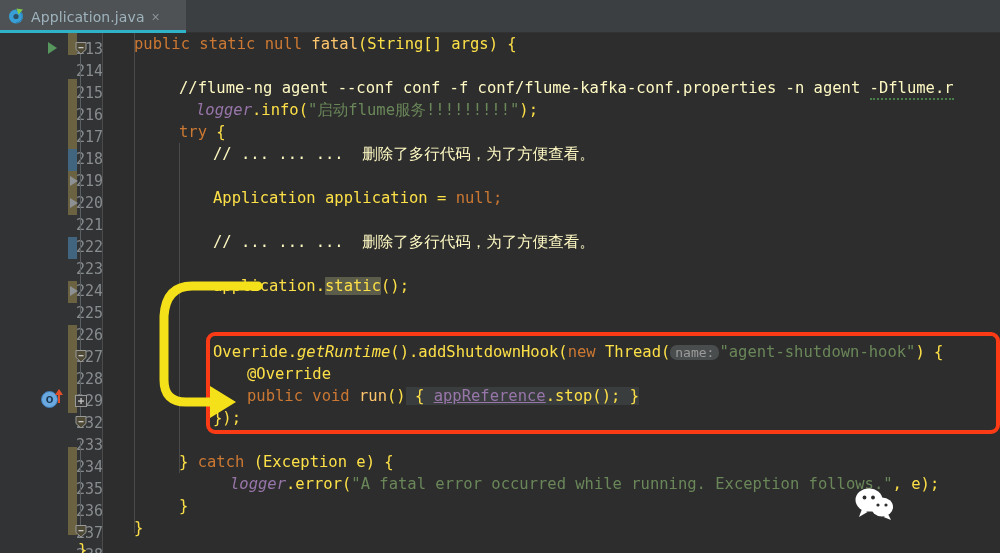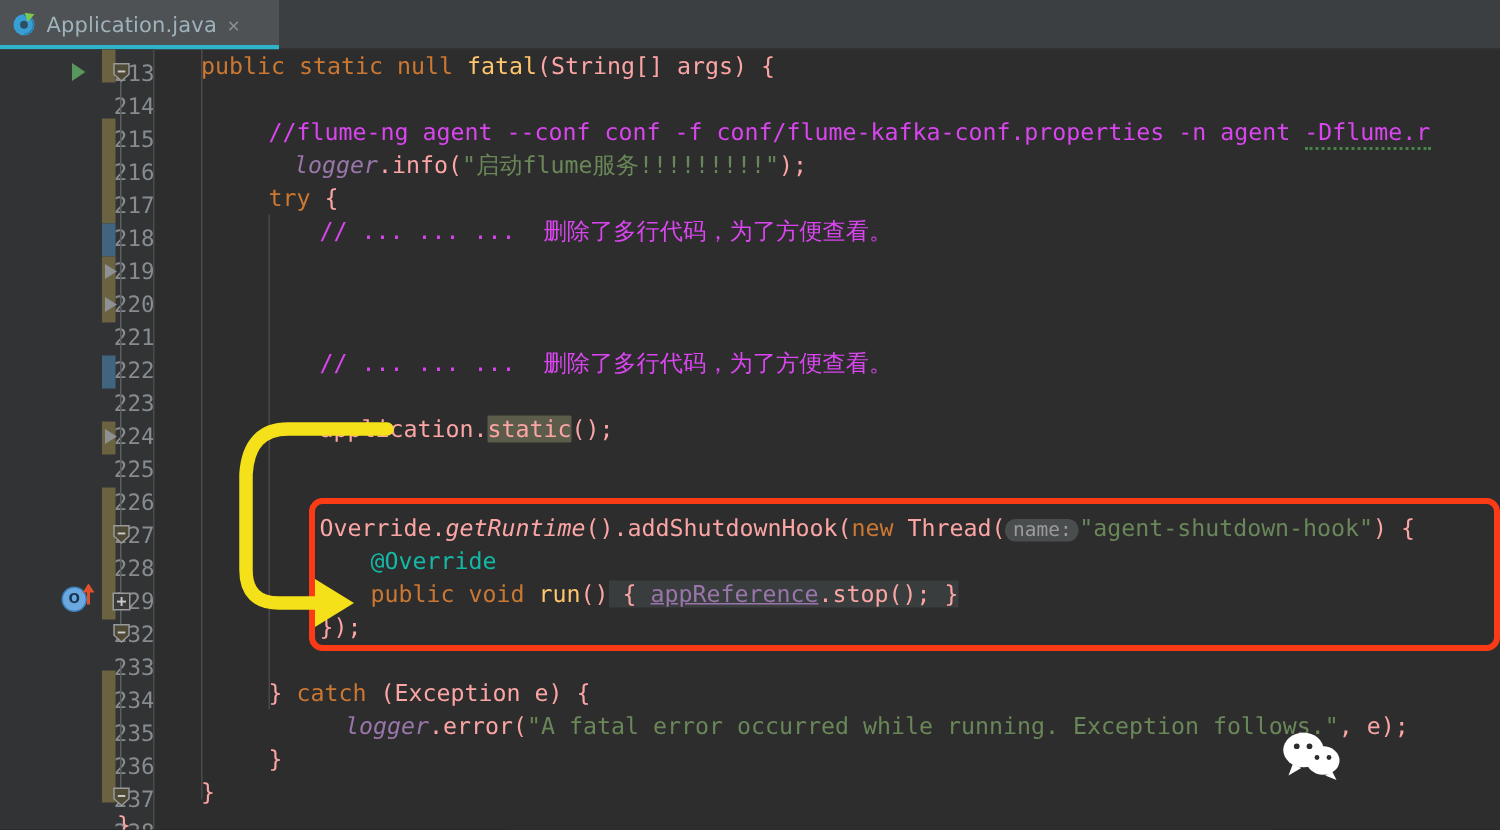--- a/index.html
+++ b/index.html
@@ -60,26 +60,26 @@
   .code{position:absolute;left:103px;top:0;width:897px;height:520px;
         font-size:15.5px;line-height:22px;white-space:pre;
         font-family:"DejaVu Sans Mono","Liberation Mono",monospace;}
   .ln{position:absolute;left:0;height:22px;white-space:pre;}
 
   
   .iguide{position:absolute;width:1px;background:#4a4a4a;}
 
   
   .kw{color:#cc7832;}
-  .plain{color:#fca5a5;}
+  .plain{color:#fde047;}
   .mth{color:#ffc66d;}
   .str{color:#6a8759;}
-  .cmt{color:#d946ef;}
+  .cmt{color:#fef9c3;}
   .fld{color:#9876aa;font-style:italic;margin-left:17px;}
-  .anno{color:#14b8a6;text-align:center;}
+  .anno{color:#fde047;text-align:center;}
   .hl{background:#5c5c4a;border-radius:1px;}
   .param-hint{background:#4a4d4e;color:#9b9b9b;border-radius:7px;
               padding:0 5px;font-size:13px;font-style:normal;}
   .underline-ref{color:#9876aa;text-decoration:underline;}
   .squiggle{border-bottom:2px dotted #49814a;padding-bottom:1px;}
   .blockhl{background:#3a3d3e;}
 
   
   .redbox{position:absolute;border:4px solid #fb3b16;border-radius:9px;pointer-events:none;}
 
@@ -206,20 +206,21 @@
       <div class="ln" style="top:0px;left:31px"><span class="kw">public static null </span><span class="mth">fatal</span><span class="plain">(String[] args) {</span></div>
 
       <div class="ln" style="top:44px;left:76px"><span class="cmt">//flume-ng agent --conf conf -f conf/flume-kafka-conf.properties -n agent </span><span class="cmt squiggle">-Dflume.r</span></div>
 
       <div class="ln" style="top:66px;left:76px"><span class="fld">logger</span><span class="plain">.info(</span><span class="str">"启动flume服务!!!!!!!!!"</span><span class="plain">);</span></div>
 
       <div class="ln" style="top:88px;left:76px"><span class="kw">try</span><span class="plain"> {</span></div>
 
       <div class="ln" style="top:110px;left:110px"><span class="cmt">// ... ... ...  删除了多行代码，为了方便查看。</span></div>
 
+      <div class="ln" style="top:154px;left:110px"><span class="plain">Application application = </span><span class="kw">null;</span></div>
 
       <div class="ln" style="top:198px;left:110px"><span class="cmt">// ... ... ...  删除了多行代码，为了方便查看。</span></div>
 
       <div class="ln" style="top:242px;left:110px"><span class="plain">application.</span><span class="plain hl">static</span><span class="plain">();</span></div>
 
 
       <div class="ln" style="top:308px;left:110px"><span class="plain">Override.</span><span class="plain" style="font-style:italic">getRuntime</span><span class="plain">().addShutdownHook(</span><span class="kw">new</span><span class="plain"> Thread(</span><span class="param-hint">name:</span><span class="str">"agent-shutdown-hook"</span><span class="plain">) {</span></div>
 
       <div class="ln" style="top:330px;left:144px"><span class="anno">@Override</span></div>
 

